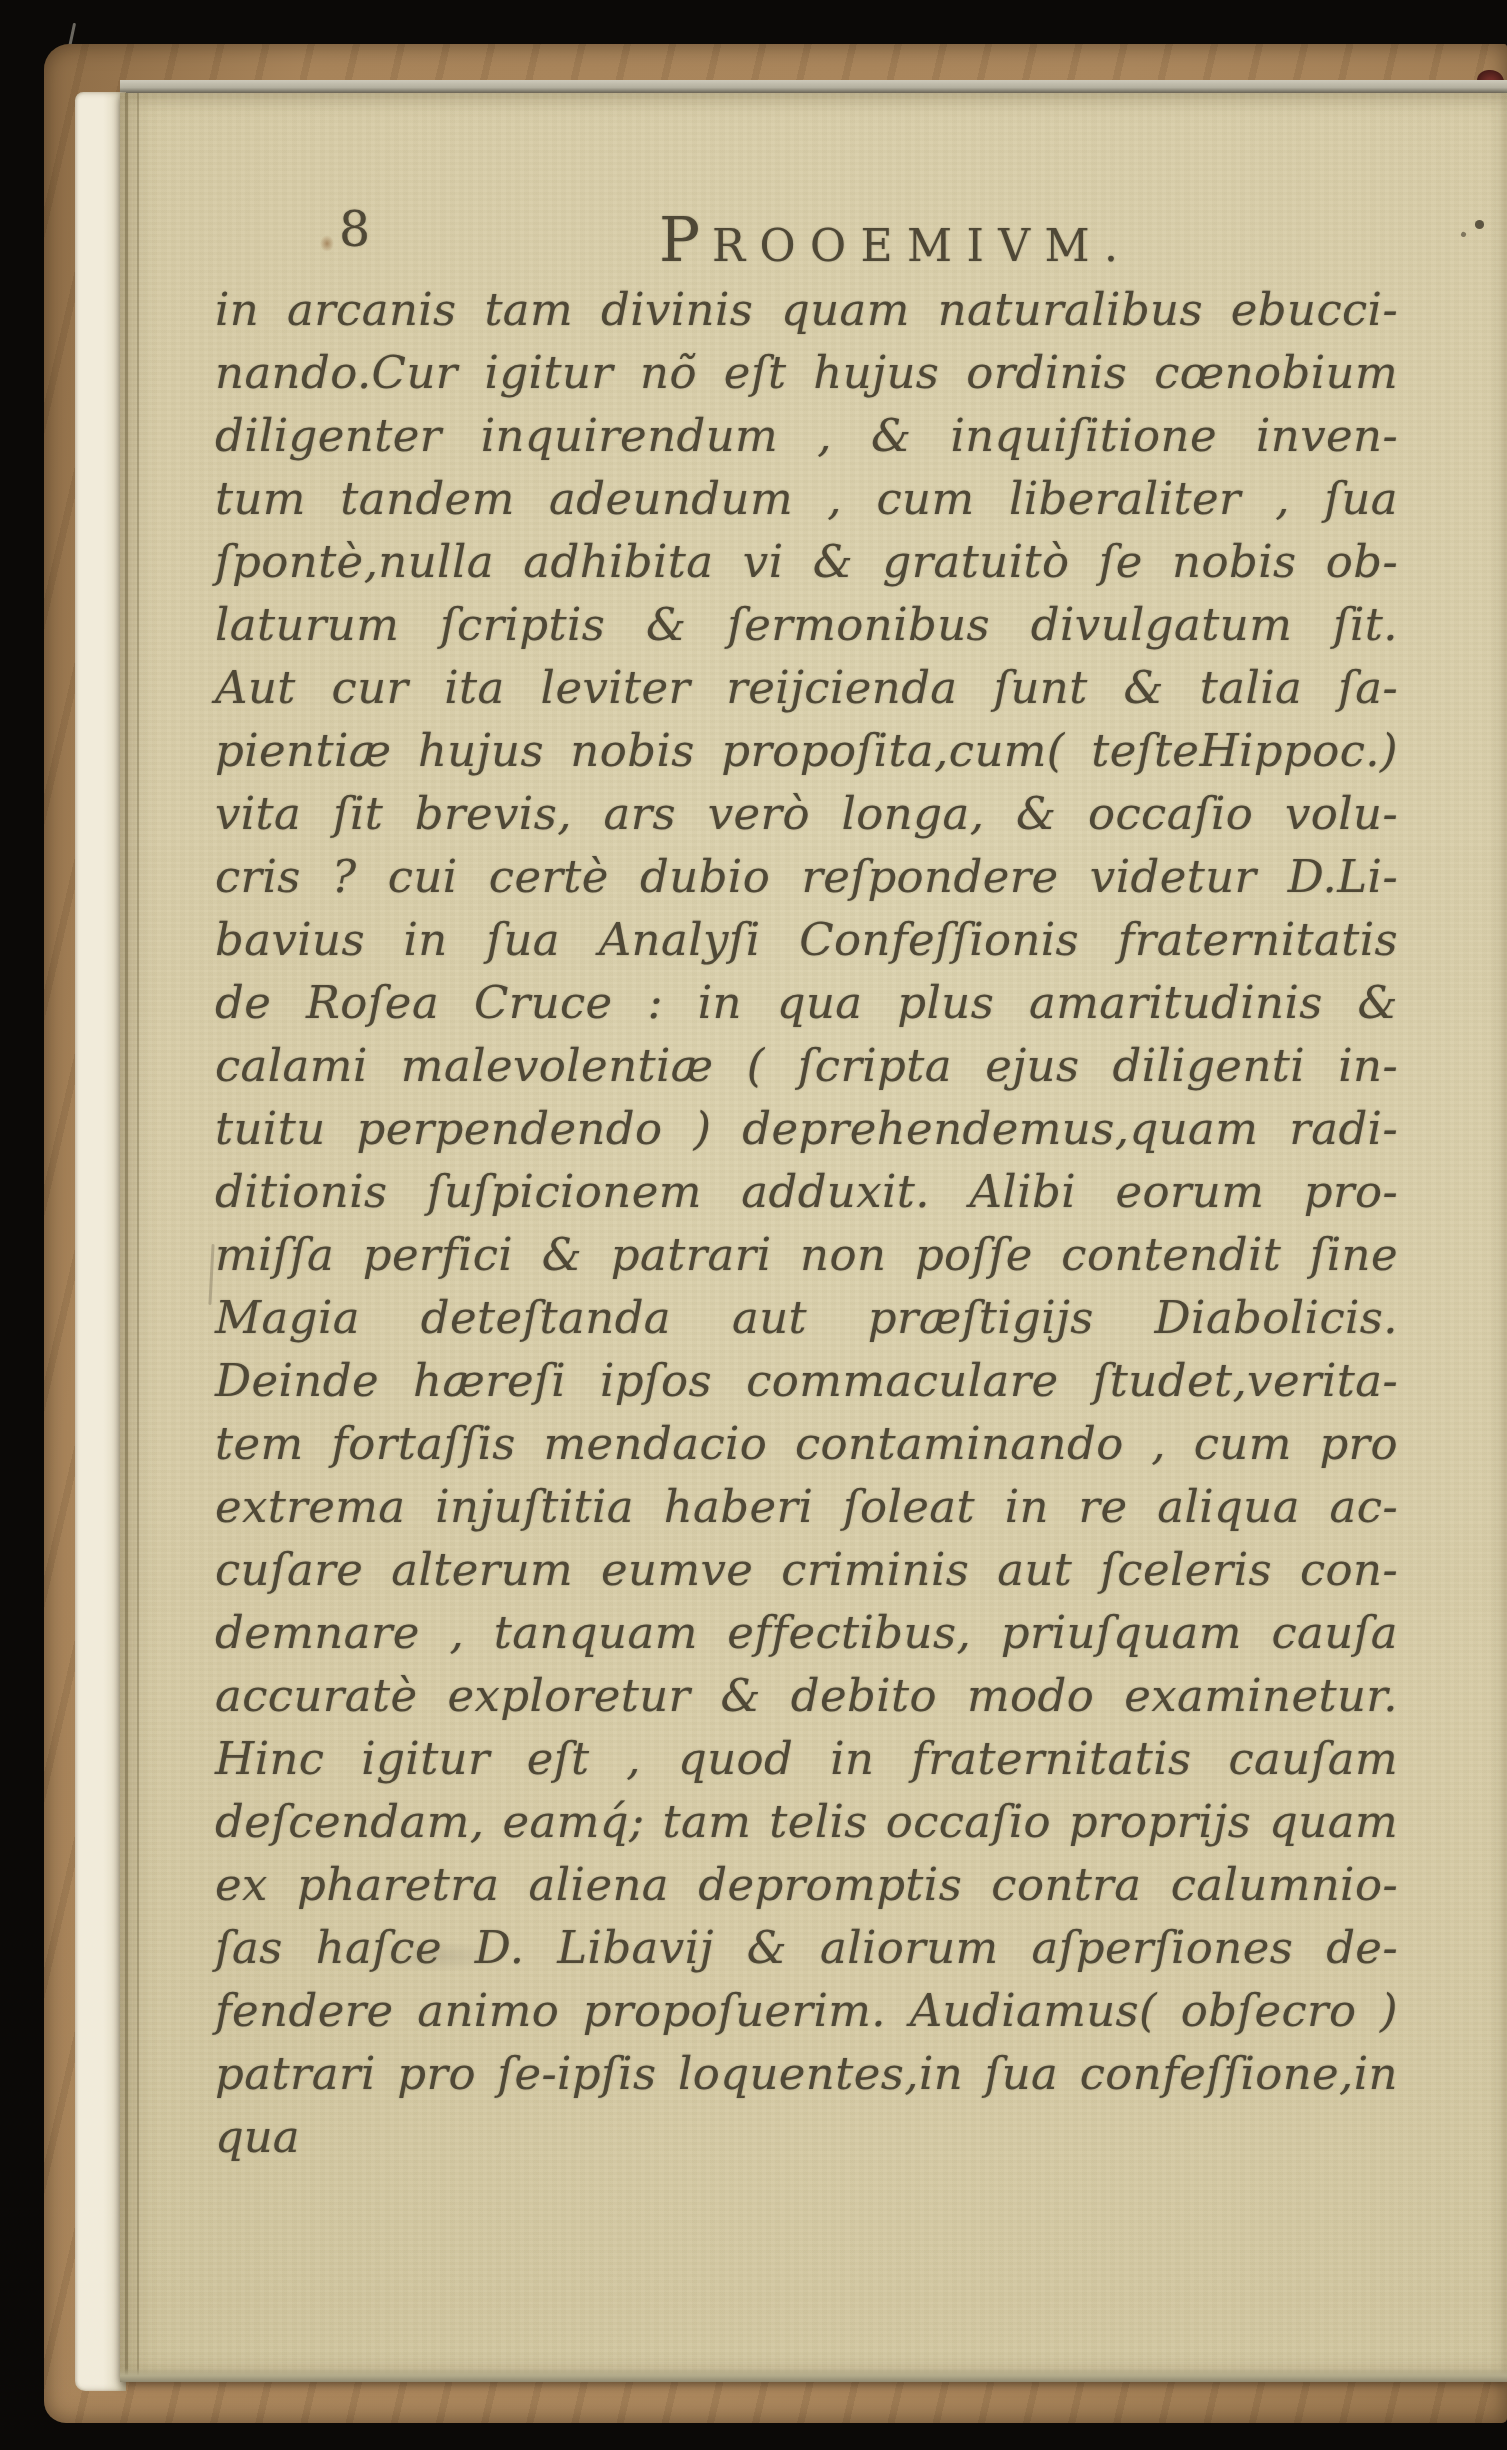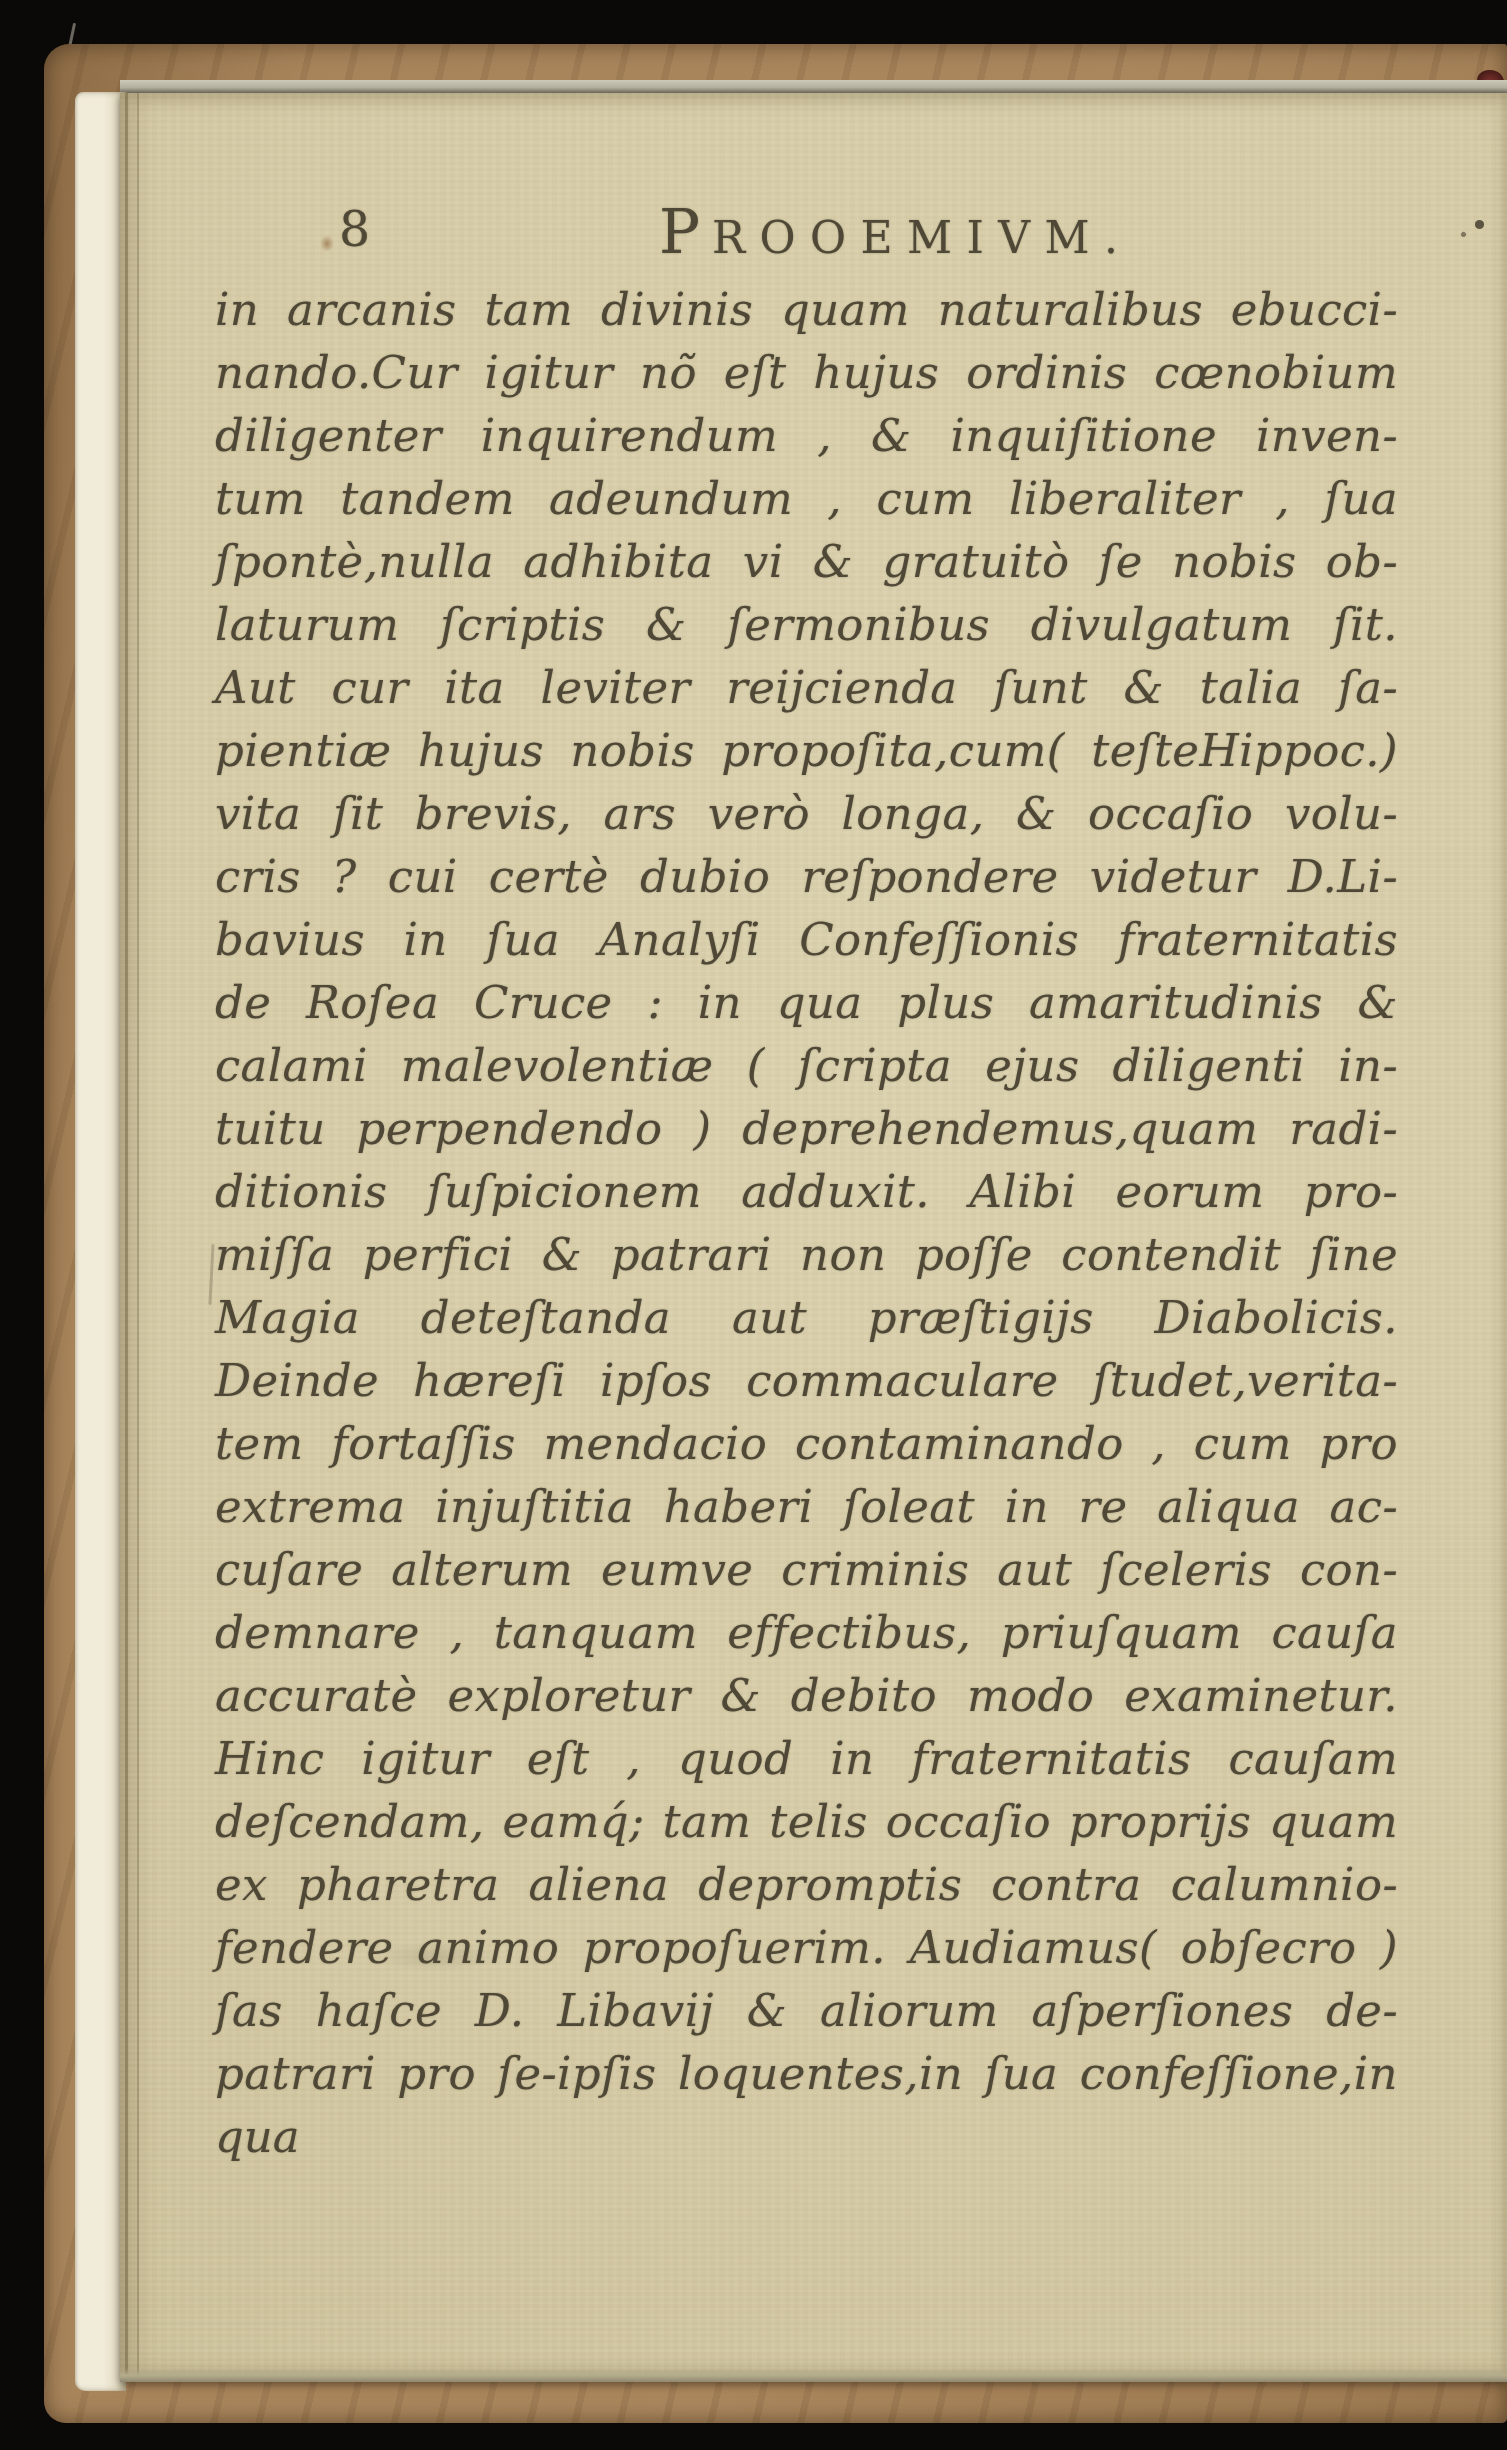--- a/index.html
+++ b/index.html
@@ -82,21 +82,21 @@
   .header-row{
     position:absolute;left:95px;top:98px;width:1183px;height:81px;
     color:var(--ink);
   }
   .page-number{
     position:absolute;left:124px;top:13.6px;
     font-size:49px;line-height:1;letter-spacing:1.7px;
     text-shadow:0 0 1.7px rgba(90,82,62,.55);
   }
   .running-title{
-    position:absolute;left:444px;top:0;white-space:nowrap;
+    position:absolute;left:444px;top:8px;white-space:nowrap;
     font-size:44px;line-height:81px;letter-spacing:14.4px;
     text-shadow:0 0 1.7px rgba(90,82,62,.55);
   }
   .running-title::first-letter{font-size:61px;letter-spacing:12px;}
   
   .text-area{
     position:absolute;left:95px;top:185px;width:1183px;
     color:var(--ink);
   }
   .text-line{
@@ -184,22 +184,22 @@
           <div class="text-line">Magia deteſtanda aut præſtigijs Diabolicis.</div>
           <div class="text-line">Deinde hæreſi ipſos commaculare ſtudet,verita-</div>
           <div class="text-line">tem fortaſſis mendacio contaminando , cum pro</div>
           <div class="text-line">extrema injuſtitia haberi ſoleat in re aliqua ac-</div>
           <div class="text-line">cuſare alterum eumve criminis aut ſceleris con-</div>
           <div class="text-line">demnare , tanquam effectibus, priuſquam cauſa</div>
           <div class="text-line">accuratè exploretur &amp; debito modo examinetur.</div>
           <div class="text-line">Hinc igitur eſt , quod in fraternitatis cauſam</div>
           <div class="text-line">deſcendam, eamq́; tam telis occaſio proprijs quam</div>
           <div class="text-line">ex pharetra aliena depromptis contra calumnio-</div>
+          <div class="text-line">ſas haſce D. Libavij &amp; aliorum aſperſiones de-</div>
           <div class="text-line">fendere animo propoſuerim. Audiamus( obſecro )</div>
-          <div class="text-line">ſas haſce D. Libavij &amp; aliorum aſperſiones de-</div>
           <div class="text-line">patrari pro ſe-ipſis loquentes,in ſua confeſſione,in</div>
         </div>
       <div class="catchword-line">qua</div>
     </div>
 
     <div class="page-bottom-edge"></div>
   </div>
 </div>
 
 

